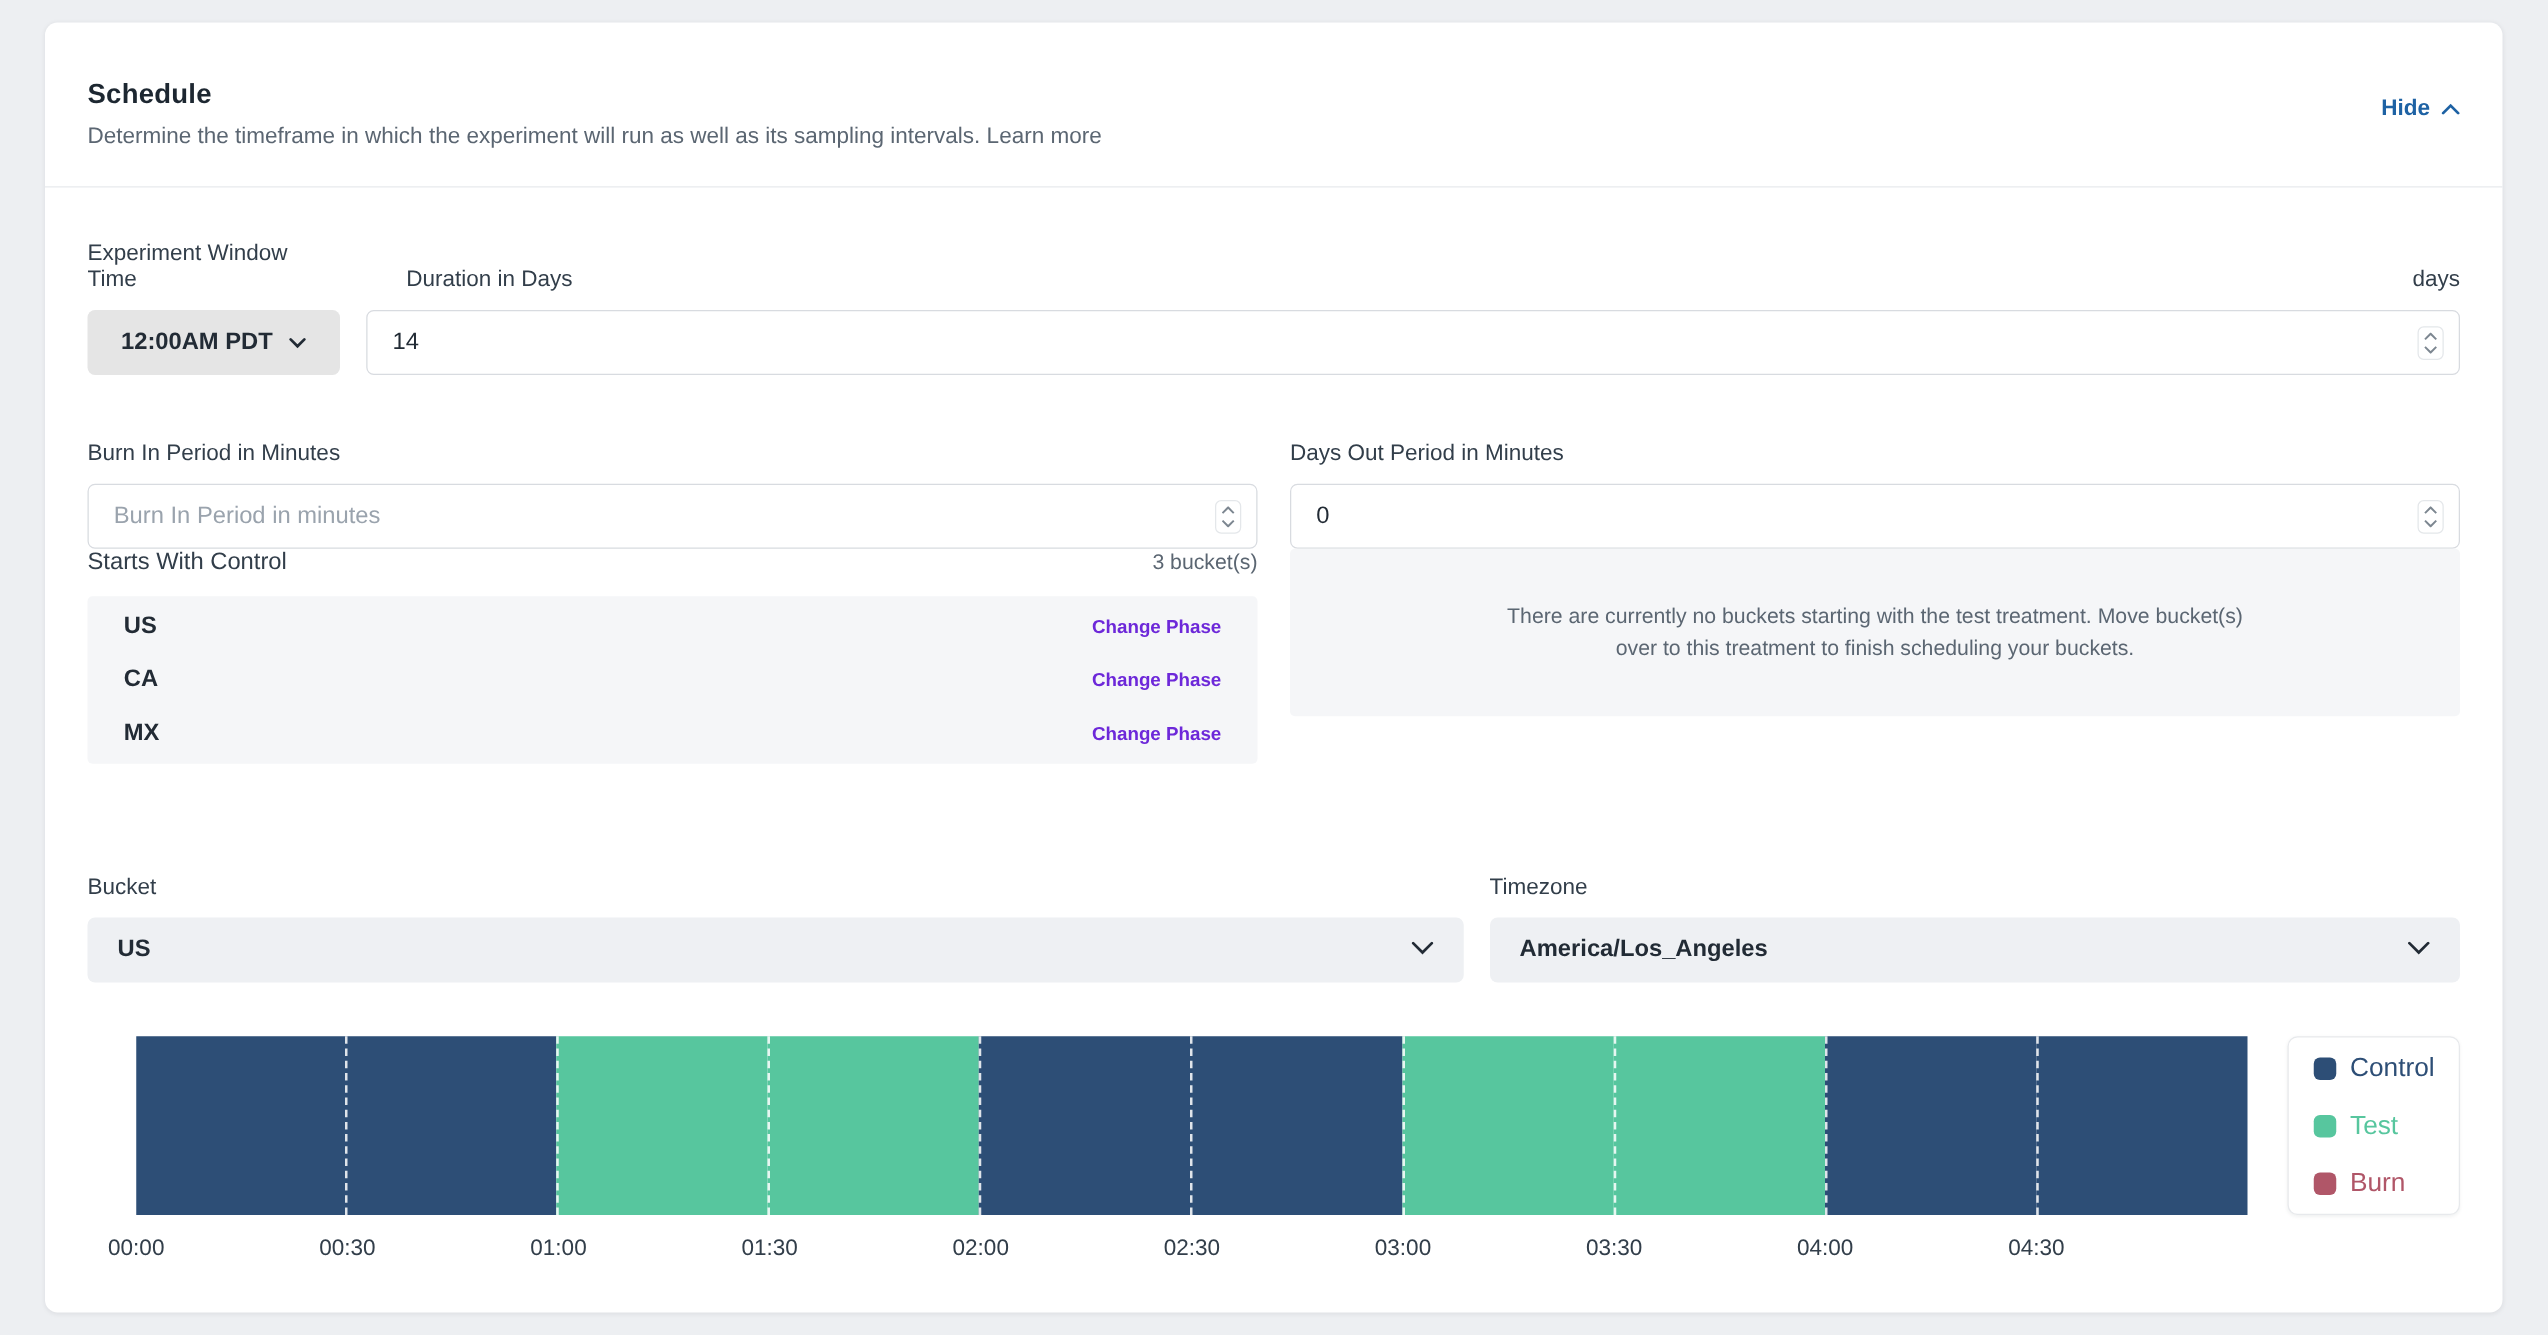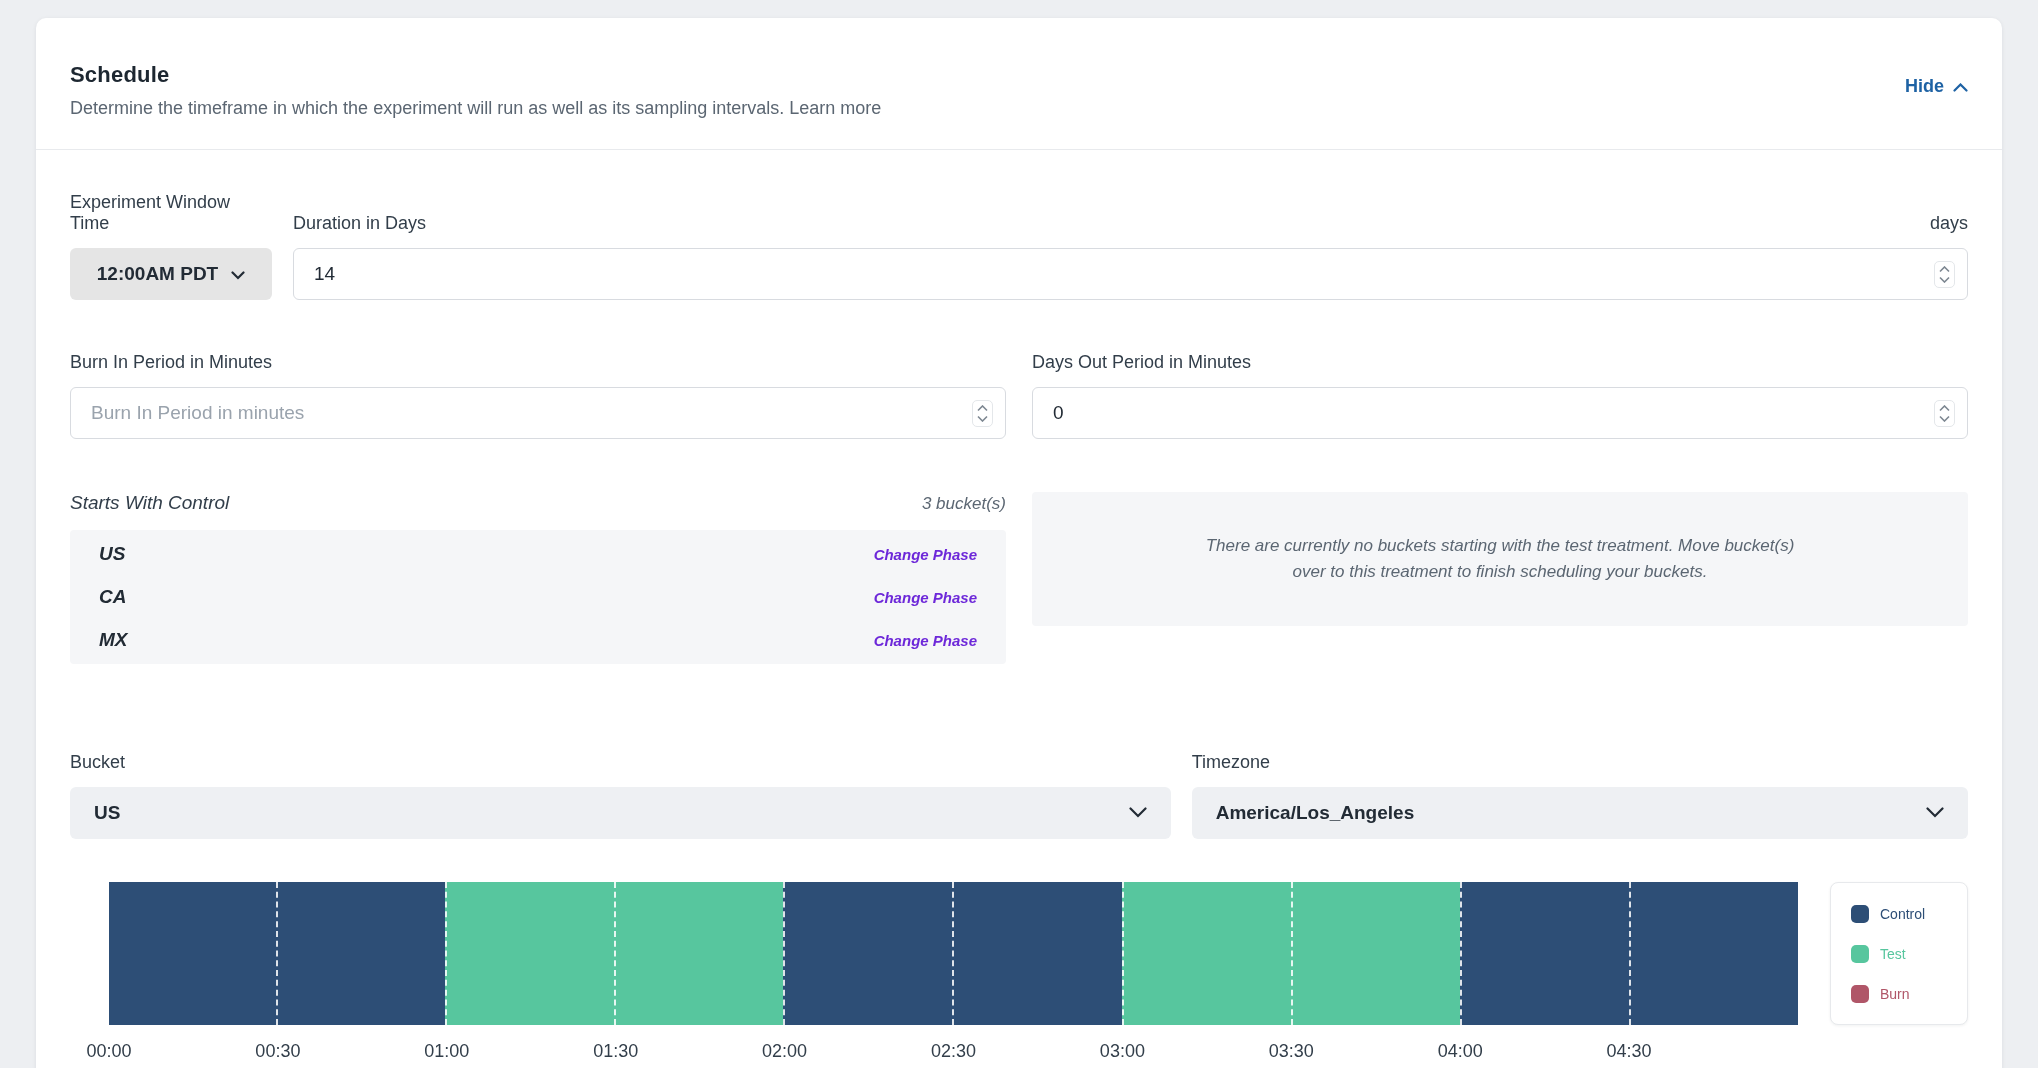--- a/index.html
+++ b/index.html
@@ -31,21 +31,21 @@
     margin-top: 14px;
     display: flex; align-items: center; gap: 9px;
     color: #1e62a4; font-size: 18px; font-weight: 700; cursor: pointer;
   }
   
   .card-body { padding: 42px 34px 36px 34px; }
   .field-label {
     display: block; font-size: 18px; font-weight: 500; color: #323e4a; margin-bottom: 14px;
   }
   .label-line { display: flex; justify-content: space-between; align-items: baseline; margin-bottom: 14px; }
-  .label-line .field-label { margin-bottom: 0; }
+  .label-line .field-label { margin-bottom: 0; margin-left: 32px; }
   .unit-label { font-size: 18px; color: #323e4a; }
 
   .row1 { display: flex; gap: 21px; align-items: flex-end; }
   .col-start-time { width: 202px; flex: none; }
   .col-duration { flex: 1; }
 
   .start-time-btn {
     width: 100%; height: 52px;
     background: #e5e5e5; border: none; border-radius: 6px;
     font-family: inherit; font-size: 19px; font-weight: 700; color: #222b35;
@@ -68,21 +68,21 @@
     display: flex; flex-direction: column; align-items: center; gap: 3px;
     color: #7d8791; border: 1px solid #e4e7ea; border-radius: 5px;
     padding: 4px 4px; cursor: pointer; background: #fff;
   }
   .spinner svg { display: block; }
 
   .row2 { margin-top: 52px; display: flex; gap: 26px; }
   .row2 > div { flex: 1; }
 
   
-  .sections-row { margin-top: 53px; display: flex; gap: 26px; font-style: italic; }
+  .sections-row { display: flex; gap: 26px; }
   .sections-row > div { flex: 1; }
   .section-title-line { display: flex; justify-content: space-between; align-items: baseline; margin-bottom: 16px; }
   .section-title { font-size: 19px; font-weight: 500; color: #323e4a; }
   .bucket-count { font-size: 17px; color: #5b6672; }
   .panel { background: #f5f6f8; border-radius: 4px; height: 134px; }
   .control-panel { padding: 2px 29px; display: flex; flex-direction: column; justify-content: center; }
   .bucket-row { display: flex; justify-content: space-between; align-items: center; height: 43px; }
   .bucket-name { font-size: 19px; font-weight: 600; color: #222b35; }
   .change-phase { font-size: 15px; font-weight: 600; color: #6d28d9; cursor: pointer; }
   .test-panel { display: flex; align-items: center; justify-content: center; padding: 0 40px; }
@@ -112,21 +112,21 @@
   }
   .legend {
     width: 138px; height: 143px; flex: none;
     background: #fff; border: 1px solid #e7e9ec; border-radius: 8px;
     box-shadow: 0 1px 3px rgba(20,30,40,0.06);
     display: flex; flex-direction: column; justify-content: center; gap: 22px;
     padding-left: 20px;
   }
   .legend-item { display: flex; align-items: center; gap: 11px; }
   .swatch { width: 18px; height: 18px; border-radius: 5px; flex: none; }
-  .legend-label { font-size: 14px; }
+  .legend-label { font-size: 21px; }
 </style>
 </head>
 <body>
 
 <div class="card">
 
   <div class="card-header">
     <div>
       <div class="page-title">Schedule</div>
       <div class="subtitle">

